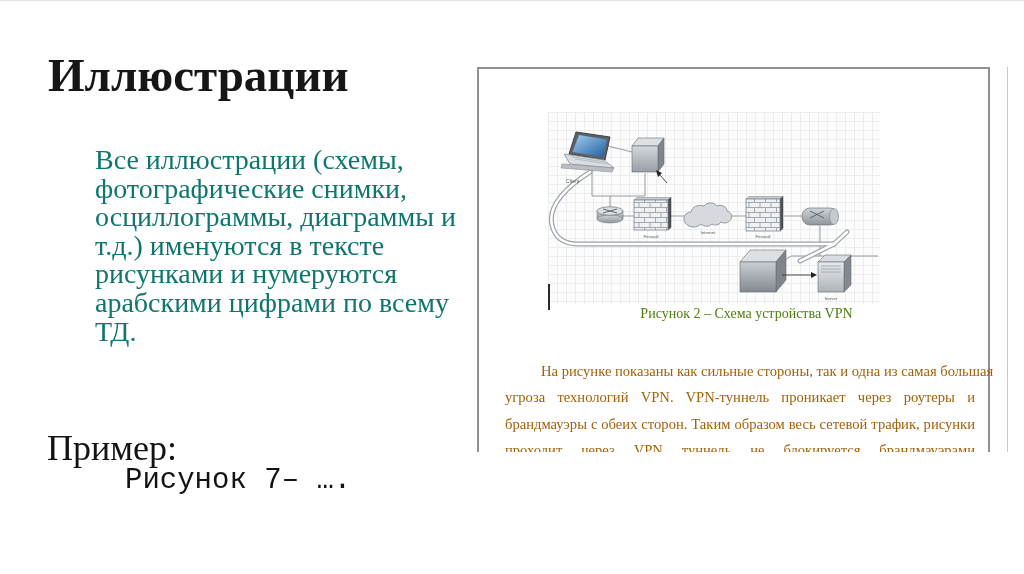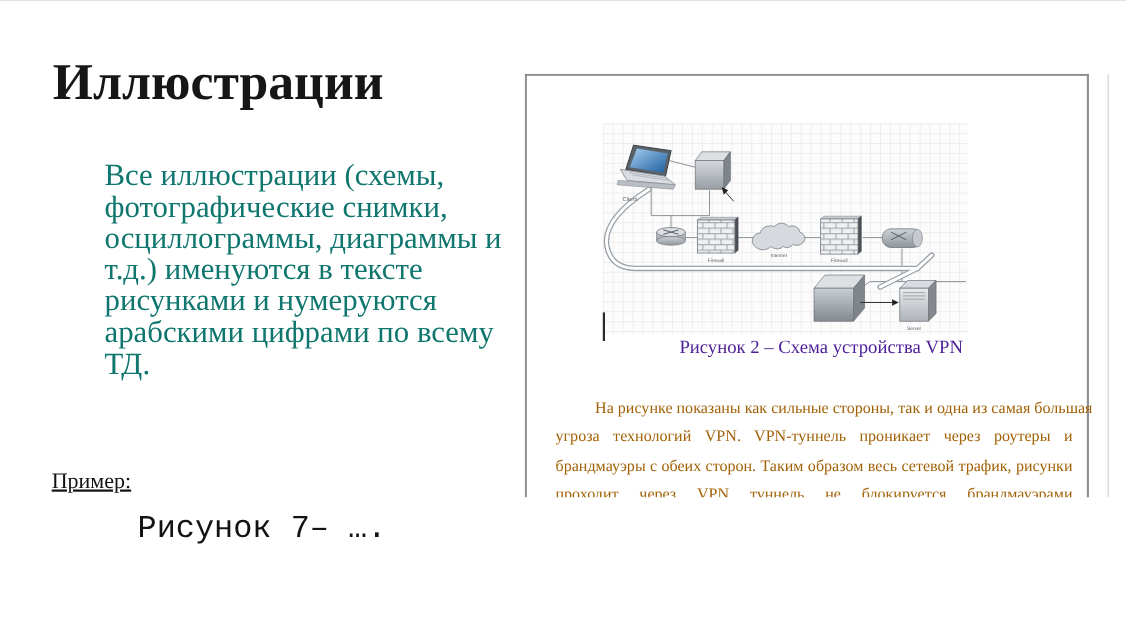--- a/index.html
+++ b/index.html
@@ -10,22 +10,22 @@
   .top-edge{position:absolute;left:0;top:0;width:1024px;height:1px;background:#e3e3e3;}
 
   
   .slide-title{
     position:absolute;left:48px;top:48px;font-size:47px;color:#161616;
     letter-spacing:0px;white-space:nowrap;font-weight:bold;
   }
   .body-block{position:absolute;left:47px;top:146px;color:#0f766e;margin-left:48px;}
   .body-line{font-size:28px;line-height:28.6px;white-space:nowrap;}
   .example-label{
-    position:absolute;left:47px;top:427px;font-size:20px;color:#131313;
-    text-decoration:underline;white-space:nowrap;
+    position:absolute;left:47px;top:427px;font-size:36px;color:#131313;
+    white-space:nowrap;
   }
   .example-text{
     position:absolute;left:125px;top:464px;font-size:29px;color:#131313;white-space:nowrap;font-family:Liberation Mono, monospace;
   }
 
   
   .doc-shot{
     position:absolute;left:477px;top:67px;width:531px;height:385px;
     background:#ffffff;overflow:hidden;
   }
@@ -41,21 +41,21 @@
     background-color:#fcfcfc;
     background-image:linear-gradient(#ededed 1px, transparent 1px),
                      linear-gradient(90deg,#ededed 1px, transparent 1px);
     background-size:9px 9px;
   }
   .text-cursor{
     position:absolute;left:71px;top:217px;width:2px;height:26px;background:#2a2a2a;
   }
   .doc-caption{
     position:absolute;left:2px;top:239px;width:535px;text-align:center;
-    font-size:17px;color:#4c1d95;white-space:nowrap;
+    font-size:14px;color:#4d7c0f;white-space:nowrap;
   }
   .doc-para{position:absolute;left:28px;top:291px;width:470px;color:#a16207;}
   .doc-para-line{
     font-size:14.6px;line-height:26.4px;white-space:nowrap;
     text-align:justify;text-align-last:justify;
   }
   .doc-para-line.first{padding-left:36px;width:434px;}
   .diagram svg text{font-family:"Liberation Sans","DejaVu Sans",sans-serif;fill:#5c6167;}
 </style>
 </head>

